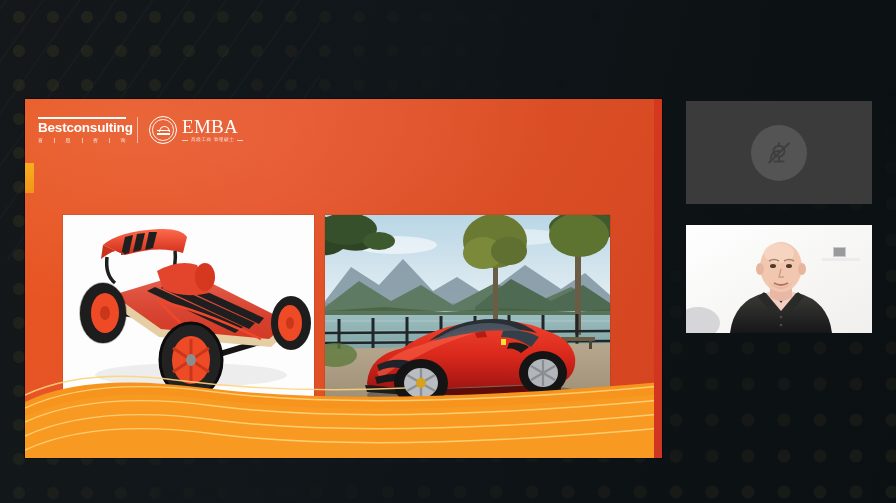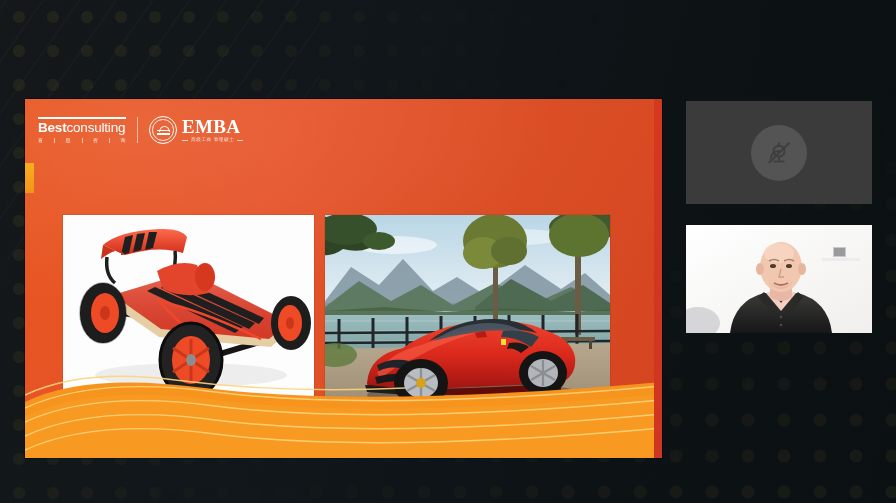--- a/index.html
+++ b/index.html
@@ -92,21 +92,21 @@
     margin-bottom: 2px;
   }
   .logo-best .wordmark {
     font-size: 13.5px;
     line-height: 14px;
     color: #ffffff;
     font-weight: 700;
     letter-spacing: -0.2px;
     white-space: nowrap;
   }
-  .logo-best .wordmark .thin { font-weight: 400; }
+  .logo-best .wordmark .thin { font-weight: 700; }
   .logo-best .cn {
     margin-top: 2px;
     display: flex;
     justify-content: space-between;
     align-items: center;
     font-size: 5px;
     color: rgba(255,255,255,0.85);
     letter-spacing: .5px;
   }
   .logo-best .cn i {
@@ -162,21 +162,21 @@
     border-bottom: none;
   }
   .emba-text {
     display: flex;
     flex-direction: column;
     line-height: 1;
   }
   .emba-text .emba-main {
     font-family: "Liberation Serif", serif;
     font-size: 19px;
-    font-weight: 700;
+    font-weight: 400;
     color: #ffffff;
     letter-spacing: .3px;
   }
   .emba-text .emba-sub {
     margin-top: 2px;
     font-size: 4.6px;
     color: rgba(255,255,255,.85);
     letter-spacing: .6px;
     display: flex;
     align-items: center;

